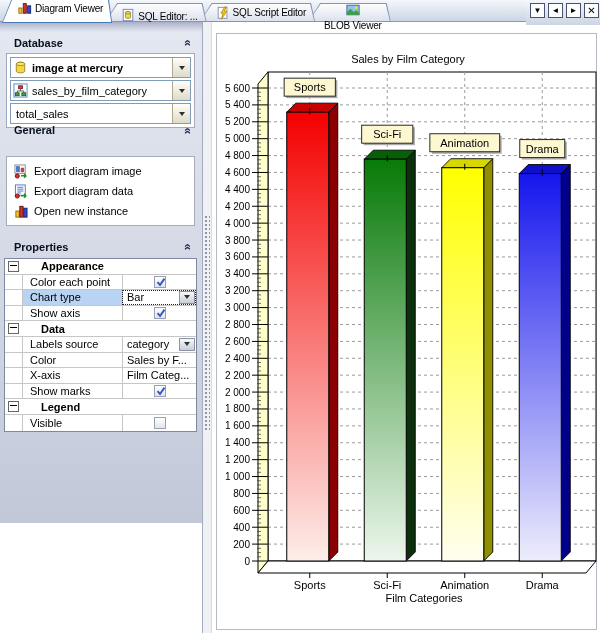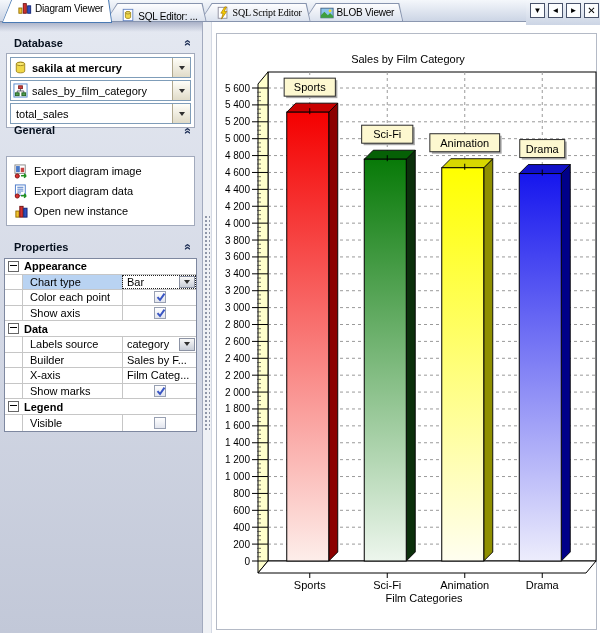--- a/index.html
+++ b/index.html
@@ -21,21 +21,21 @@
   .tab.active .shape::after{background:#ffffff;}
   .tab .ticon{position:relative;z-index:1;width:14px;height:14px;flex:0 0 14px;}
   .tab .ticon svg{width:14px;height:14px;display:block;}
   .tab .tlabel{position:relative;z-index:1;}
   .tabbtns{position:absolute;right:0;top:0;height:22px;z-index:60;display:flex;gap:3px;align-items:flex-start;
     padding:3px 1px 0 4px;background:linear-gradient(#f4f7fb,#ccd5e5);}
   .tabbtn{width:15px;height:15px;box-sizing:border-box;border:1px solid #49536b;background:#fcfdfe;
     display:flex;align-items:center;justify-content:center;font-size:8px;line-height:1;cursor:default;}
 
   
-  .sidebar{position:absolute;left:0;top:22px;width:202px;height:611px;
+  .sidebar{position:absolute;left:0;top:22px;width:202px;height:501px;
     background:linear-gradient(#e4e8f1 0%,#d2d7e4 55%,#c2c8d8 100%);padding-left:10px;}
   .sidebar::before{content:"";position:absolute;left:0;top:0;right:0;height:10px;
     background:linear-gradient(#a9b1c7,rgba(200,205,220,0));}
   .phead{position:absolute;left:6px;width:189px;display:flex;justify-content:space-between;align-items:center;
     font-weight:bold;font-size:11px;color:#06101e;padding:0 4px 0 8px;box-sizing:border-box;}
   .chev{font-size:12px;color:#23345a;transform:rotate(-90deg);font-weight:bold;cursor:pointer;line-height:10px;}
   .wbox{position:absolute;left:6px;width:189px;background:#fff;border:1px solid #a2aabc;box-sizing:border-box;}
   
   .combo{display:flex;align-items:center;height:19px;border:1px solid #7f9db9;background:#fff;margin:2px 3px;position:relative;}
   .combo .cicon{width:16px;height:15px;flex:0 0 16px;padding-left:2px;}
@@ -45,21 +45,21 @@
   .combo .cbtn{width:17px;align-self:stretch;background:linear-gradient(#fffef8,#e0dbc8);
     border-left:1px solid #b0a88e;display:flex;align-items:center;justify-content:center;cursor:pointer;}
   .tri{width:0;height:0;border-left:3.5px solid transparent;border-right:3.5px solid transparent;border-top:4px solid #303030;}
   
   .gitem{display:flex;align-items:center;gap:5px;height:20px;padding-left:5px;cursor:pointer;}
   .gitem svg{width:15px;height:15px;}
   
   .pgrid{position:absolute;left:4px;top:236px;width:193px;background:#fff;border:1px solid #7e88a0;box-sizing:border-box;}
   .prow{display:flex;align-items:center;height:15.6px;border-bottom:1px solid #c6c6c6;box-sizing:border-box;font-size:11px;}
   .prow:last-child{border-bottom:none;}
-  .pcat{font-weight:bold;gap:5px;padding-left:3px;}
+  .pcat{font-weight:bold;gap:22px;padding-left:3px;}
   .minusbox{width:9px;height:9px;border:1px solid #666;position:relative;background:#fff;flex:0 0 9px;cursor:pointer;}
   .minusbox::after{content:"";position:absolute;left:1px;right:1px;top:3px;height:1px;background:#000;}
   .pindent{width:17px;align-self:stretch;border-right:1px solid #c6c6c6;flex:0 0 17px;}
   .plabel{flex:1;padding-left:7px;overflow:hidden;white-space:nowrap;align-self:stretch;display:flex;align-items:center;}
   .prow.selected .plabel{background:#b9d3f2;}
   .pvalue{width:73px;flex:0 0 73px;border-left:1px solid #c6c6c6;align-self:stretch;display:flex;align-items:center;position:relative;}
   .prow.selected .pvalue{outline:1px dotted #222;outline-offset:-1px;}
   .pvtext{padding-left:4px;white-space:nowrap;overflow:hidden;}
   .pdropbtn{position:absolute;right:1px;top:1px;bottom:1px;width:16px;background:linear-gradient(#f8f8f8,#c9ced8);
     border:1px solid #8c93a4;box-sizing:border-box;display:flex;align-items:center;justify-content:center;cursor:pointer;}
@@ -100,31 +100,31 @@
           <span class="shape"></span>
           <span class="ticon">
             <svg viewBox="0 0 16 16">
               <rect x="2.5" y="1.5" width="11" height="13" fill="#fff" stroke="#6080c0"></rect>
               <path d="M5 5.5c0-.9 1.4-1.4 3-1.4s3 .5 3 1.4v5c0 .9-1.4 1.4-3 1.4s-3-.5-3-1.4z" fill="#f0d848" stroke="#a08820"></path>
               <ellipse cx="8" cy="5.5" rx="3" ry="1.3" fill="#f8e870" stroke="#a08820"></ellipse>
             </svg>
           </span>
           <span class="tlabel">SQL Editor: ...</span>
         </div>
-        <div class="tab" style="z-index: 28; font-family: Liberation Serif, serif;">
+        <div class="tab" style="z-index: 28;">
           <span class="shape"></span>
           <span class="ticon">
             <svg viewBox="0 0 16 16">
               <rect x="2.5" y="1.5" width="10" height="12.5" fill="#fff" stroke="#889"></rect>
               <path d="M10 1 5.5 8.2h2.6L6.2 15l6-8.8H9.4L12 1z" fill="#f8d000" stroke="#a87800" stroke-width="0.8"></path>
             </svg>
           </span>
           <span class="tlabel">SQL Script Editor</span>
         </div>
-        <div class="tab" style="z-index: 26;">
+        <div class="tab" style="z-index: 26; flex-direction: column;">
           <span class="shape"></span>
           <span class="ticon">
             <svg viewBox="0 0 16 16">
               <rect x="1" y="2.5" width="14" height="11" fill="#8cc4ec" stroke="#406080"></rect>
               <path d="M1 10.5l4-4 4 4 2.5-2.5 3.5 3.5v2H1z" fill="#3f9f3f"></path>
               <circle cx="11.5" cy="5.5" r="1.6" fill="#f8e020"></circle>
             </svg>
           </span>
           <span class="tlabel">BLOB Viewer</span>
         </div>
@@ -151,21 +151,21 @@
       <span class="chev">»</span>
     </div>
     <div class="wbox" style="top:31px;padding:1px 0;" id="db-combos">
         <div class="combo">
           <span class="cicon">
             <svg viewBox="0 0 16 16">
               <path d="M3.5 4.2c0-1.2 2-1.9 4.5-1.9s4.5.7 4.5 1.9v7.6c0 1.2-2 1.9-4.5 1.9s-4.5-.7-4.5-1.9z" fill="#f0d848" stroke="#a08820"></path>
               <ellipse cx="8" cy="4.2" rx="4.5" ry="1.8" fill="#f8e870" stroke="#a08820"></ellipse>
             </svg>
           </span>
-          <span class="ctext bold">sakila at mercury</span>
+          <span class="ctext bold">image at mercury</span>
           <span class="cbtn">
             <span class="tri"></span>
           </span>
         </div>
         <div class="combo">
           <span class="cicon">
             <svg viewBox="0 0 16 16">
               <rect x="1" y="1" width="14" height="14" fill="#fff" stroke="#5588cc"></rect>
               <path d="M8 6.5v2M4.5 8.5h7M4.5 8.5v2M11.5 8.5v2" stroke="#556" fill="none"></path>
               <rect x="6" y="3" width="4" height="3" fill="#d04040" stroke="#802020"></rect>
@@ -222,41 +222,41 @@
 
     <div class="phead" style="top:219px;">
       <span>Properties</span>
       <span class="chev">»</span>
     </div>
     <div class="pgrid" id="pgrid">
         <div class="prow pcat">
           <span class="minusbox"></span>
           <span>Appearance</span>
         </div>
-        <div class="prow pprop selected">
-          <span class="pindent"></span>
-          <span class="plabel">Chart type</span>
-          <span class="pvalue">
-            <span class="pvtext">Bar</span>
-            <span class="pdropbtn">
-              <span class="tri"></span>
-            </span>
-          </span>
-        </div>
         <div class="prow pprop">
           <span class="pindent"></span>
           <span class="plabel">Color each point</span>
           <span class="pvalue">
             <span class="checkbox">
               <svg viewBox="0 0 12 12">
                 <path d="M2.5 6.2 5 9l4.5-6.3" stroke="#3a56c4" stroke-width="2" fill="none"></path>
               </svg>
             </span>
           </span>
         </div>
+        <div class="prow pprop selected">
+          <span class="pindent"></span>
+          <span class="plabel">Chart type</span>
+          <span class="pvalue">
+            <span class="pvtext">Bar</span>
+            <span class="pdropbtn">
+              <span class="tri"></span>
+            </span>
+          </span>
+        </div>
         <div class="prow pprop">
           <span class="pindent"></span>
           <span class="plabel">Show axis</span>
           <span class="pvalue">
             <span class="checkbox">
               <svg viewBox="0 0 12 12">
                 <path d="M2.5 6.2 5 9l4.5-6.3" stroke="#3a56c4" stroke-width="2" fill="none"></path>
               </svg>
             </span>
           </span>
@@ -270,21 +270,21 @@
           <span class="plabel">Labels source</span>
           <span class="pvalue">
             <span class="pvtext">category</span>
             <span class="pdropbtn">
               <span class="tri"></span>
             </span>
           </span>
         </div>
         <div class="prow pprop">
           <span class="pindent"></span>
-          <span class="plabel">Builder</span>
+          <span class="plabel">Color</span>
           <span class="pvalue">
             <span class="pvtext">Sales by F...</span>
           </span>
         </div>
         <div class="prow pprop">
           <span class="pindent"></span>
           <span class="plabel">X-axis</span>
           <span class="pvalue">
             <span class="pvtext">Film Categ...</span>
           </span>

